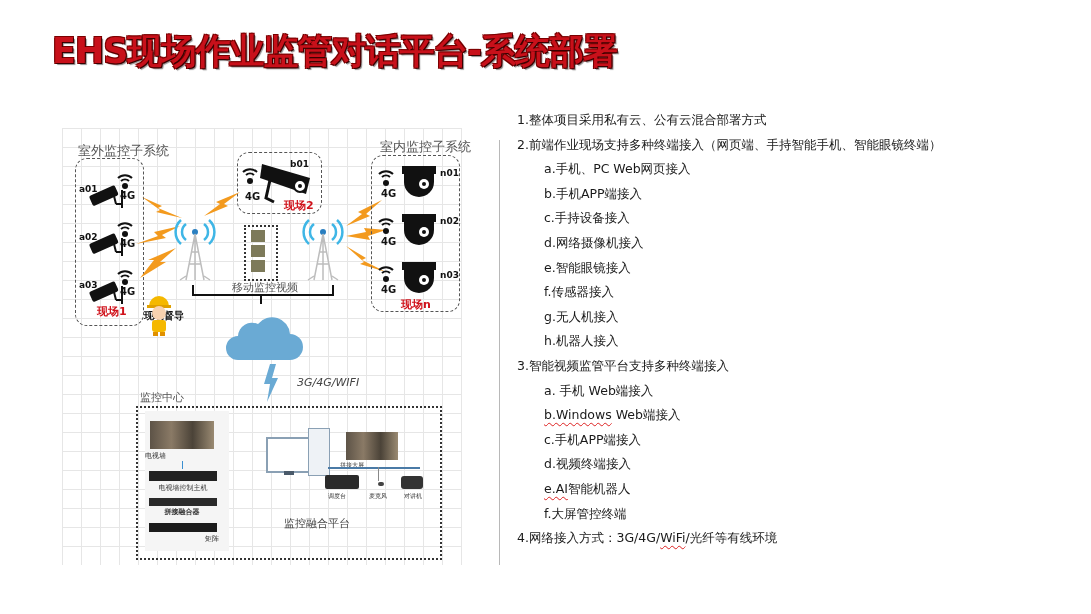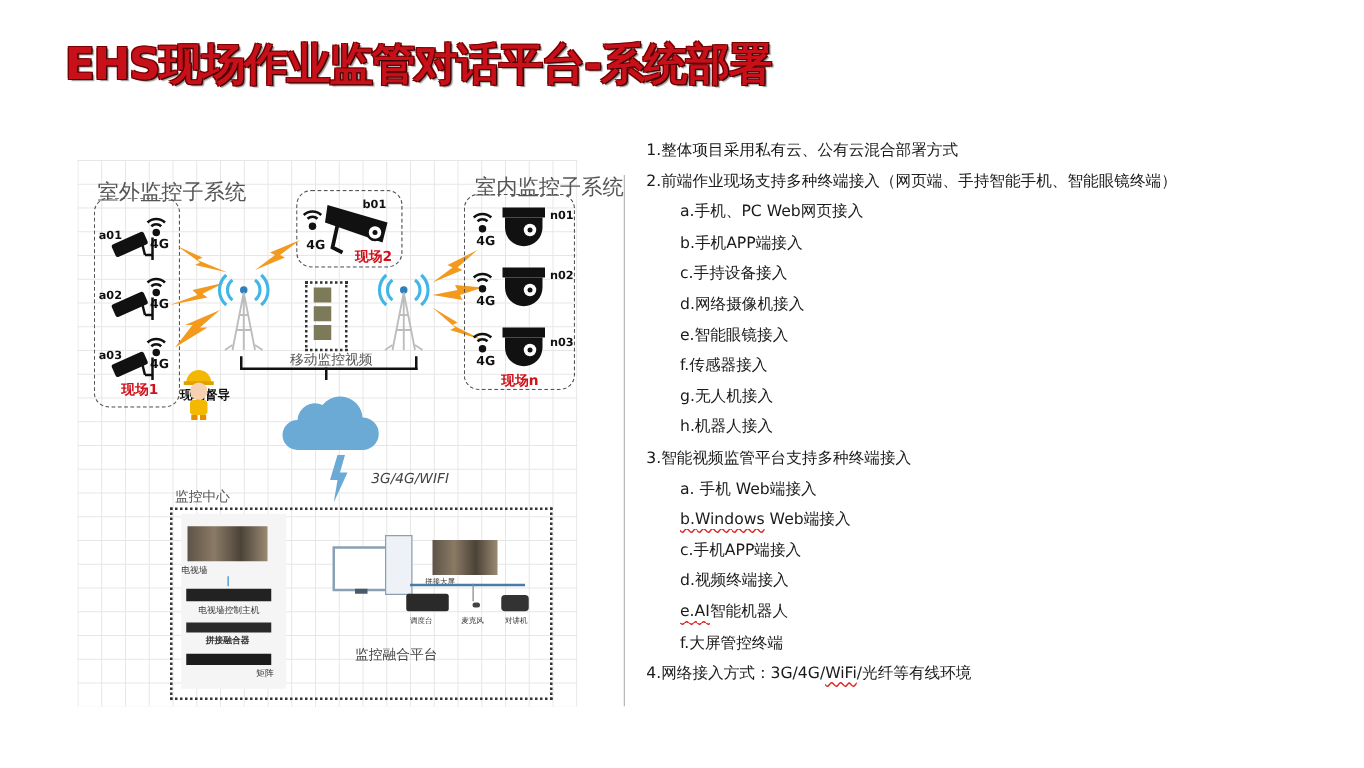--- a/index.html
+++ b/index.html
@@ -18,21 +18,21 @@
   .diagram {
     position: absolute; left: 62px; top: 128px; width: 400px; height: 437px;
     background-color: #fff;
     background-image:
       linear-gradient(#e6e6e6 1px, transparent 1px),
       linear-gradient(90deg, #e6e6e6 1px, transparent 1px);
     background-size: 19px 19px;
     background-position: 0 0;
   }
   .abs { position: absolute; }
-  .lbl { font-size: 17px; color: #555; white-space: nowrap; }
+  .lbl { font-size: 13px; color: #555; white-space: nowrap; }
   .dash-box { position: absolute; border: 1.5px dashed #555; border-radius: 12px; }
   .dot-box { position: absolute; border: 2px dotted #333; }
   .cam-id { font-size: 9px; font-weight: bold; color: #111; }
   .g4 { font-size: 10px; font-weight: bold; color: #111; }
   .site { font-size: 11px; font-weight: bold; color: #d0121b; }
   .bolt { position: absolute; }
   .sep {
     position: absolute; left: 499px; top: 140px; width: 1px; height: 425px; background: #b8b8b8;
   }
   .desc {

